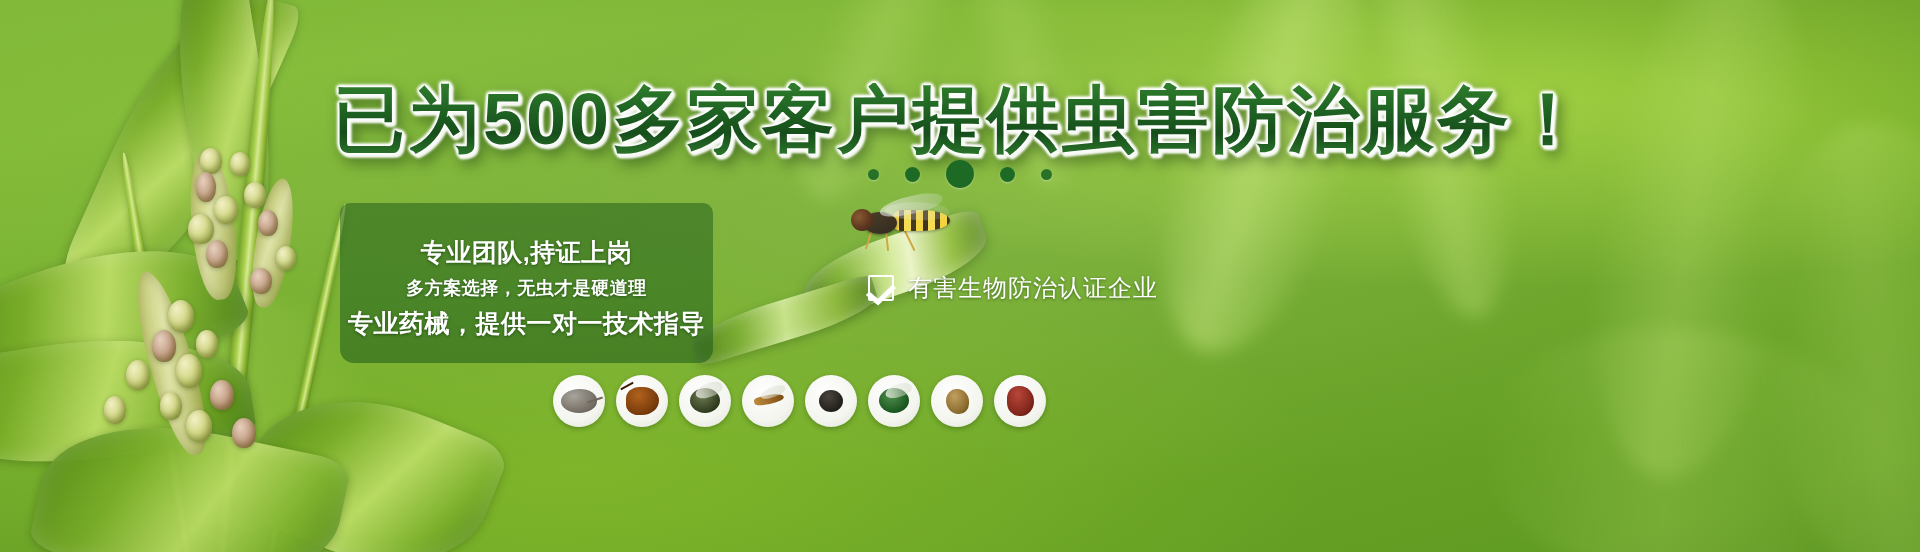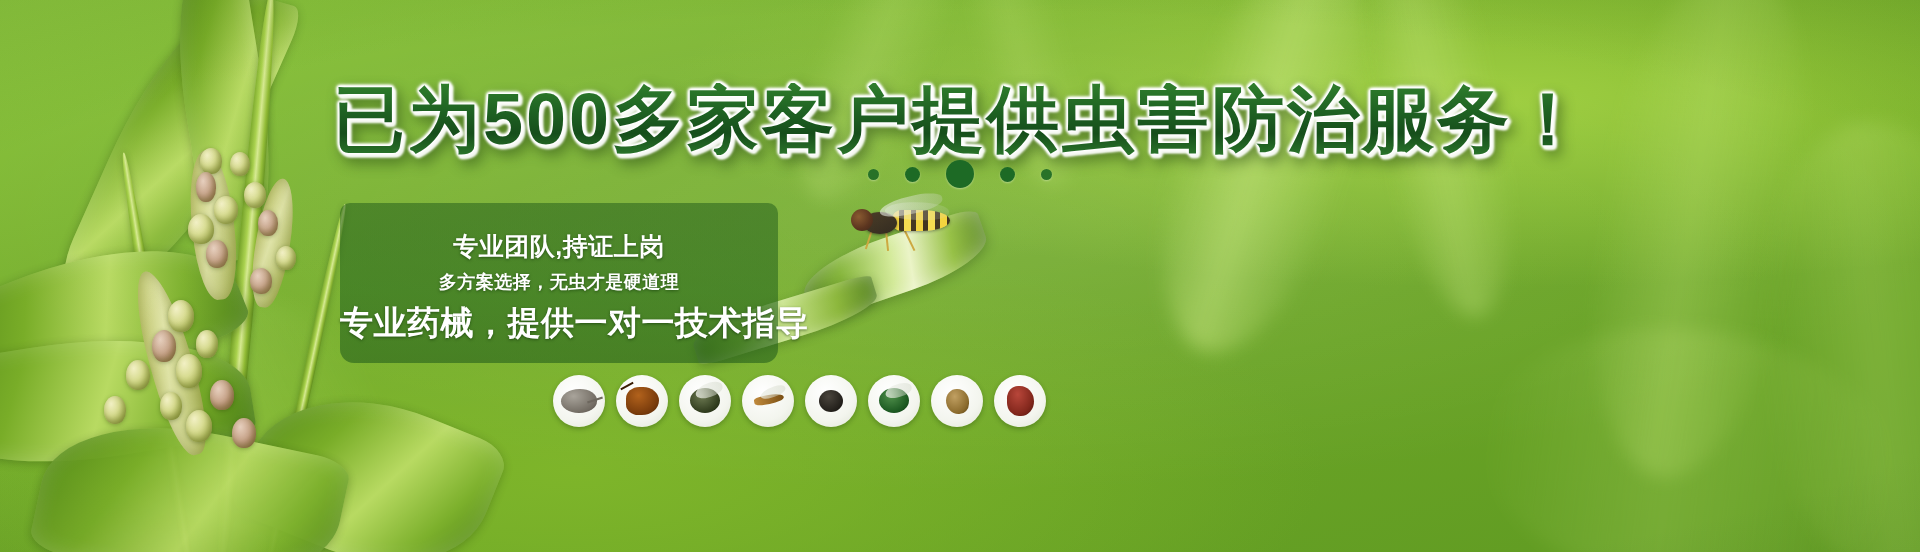--- a/index.html
+++ b/index.html
@@ -175,36 +175,36 @@
     display:flex; justify-content:center; align-items:center; gap:26px;
   }
   .dot { border-radius:50%; background:#1d6a25; box-shadow:0 1px 2px rgba(255,255,255,.35); }
   .dot.s { width:11px; height:11px; opacity:.9; }
   .dot.m { width:15px; height:15px; }
   .dot.l { width:28px; height:28px; }
 
   
   .feature-box {
     position:absolute; left:340px; top:203px;
-    width:438px; height:160px;
+    width:373px; height:160px;
     background:linear-gradient(180deg,rgba(33,92,26,.52) 0%,rgba(40,104,30,.60) 55%,rgba(33,92,26,.58) 100%);
     border-radius:10px 10px 14px 14px;
     padding:9px 0 0 0;
     display:flex; flex-direction:column; justify-content:center; gap:7px;
   }
   .feature-box .fl {
     color:#ffffff;
     font-weight:bold;
     text-align:center;
     white-space:nowrap;
     text-shadow:0 1px 3px rgba(10,40,5,.55);
   }
   .fl-1 { font-size:25px; letter-spacing:.5px; }
   .fl-2 { font-size:18px; letter-spacing:.5px; }
-  .fl-3 { font-size:33px; letter-spacing:.5px; }
+  .fl-3 { font-size:25px; letter-spacing:.5px; }
 
   
   .checks {
     position:absolute; left:868px; top:272px;
     display:flex; flex-direction:column; gap:22px;
   }
   .check-row { display:flex; align-items:center; gap:14px; }
   .check-box {
     position:relative; width:26px; height:26px; flex:0 0 26px;
     border:2px solid #ffffff; border-radius:2px;
@@ -382,20 +382,24 @@
     <span class="dot s"></span>
   </div>
 
   <div class="feature-box">
     <div class="fl fl-1">专业团队,持证上岗</div>
     <div class="fl fl-2">多方案选择，无虫才是硬道理</div>
     <div class="fl fl-3">专业药械，提供一对一技术指导</div>
   </div>
 
   <div class="checks">
+    <div class="check-row">
+      <span class="check-box"></span>
+      <span class="check-text">有害生物防治认证企业</span>
+    </div>
   </div>
 
   <div class="pests">
     <span class="pest p-mouse">
         <span class="body"></span>
         <span class="tail"></span>
       </span>
     <span class="pest p-roach">
         <span class="body"></span>
         <span class="ant"></span>

